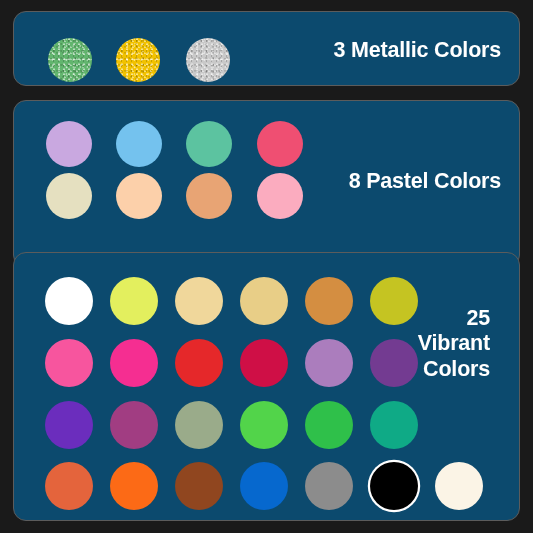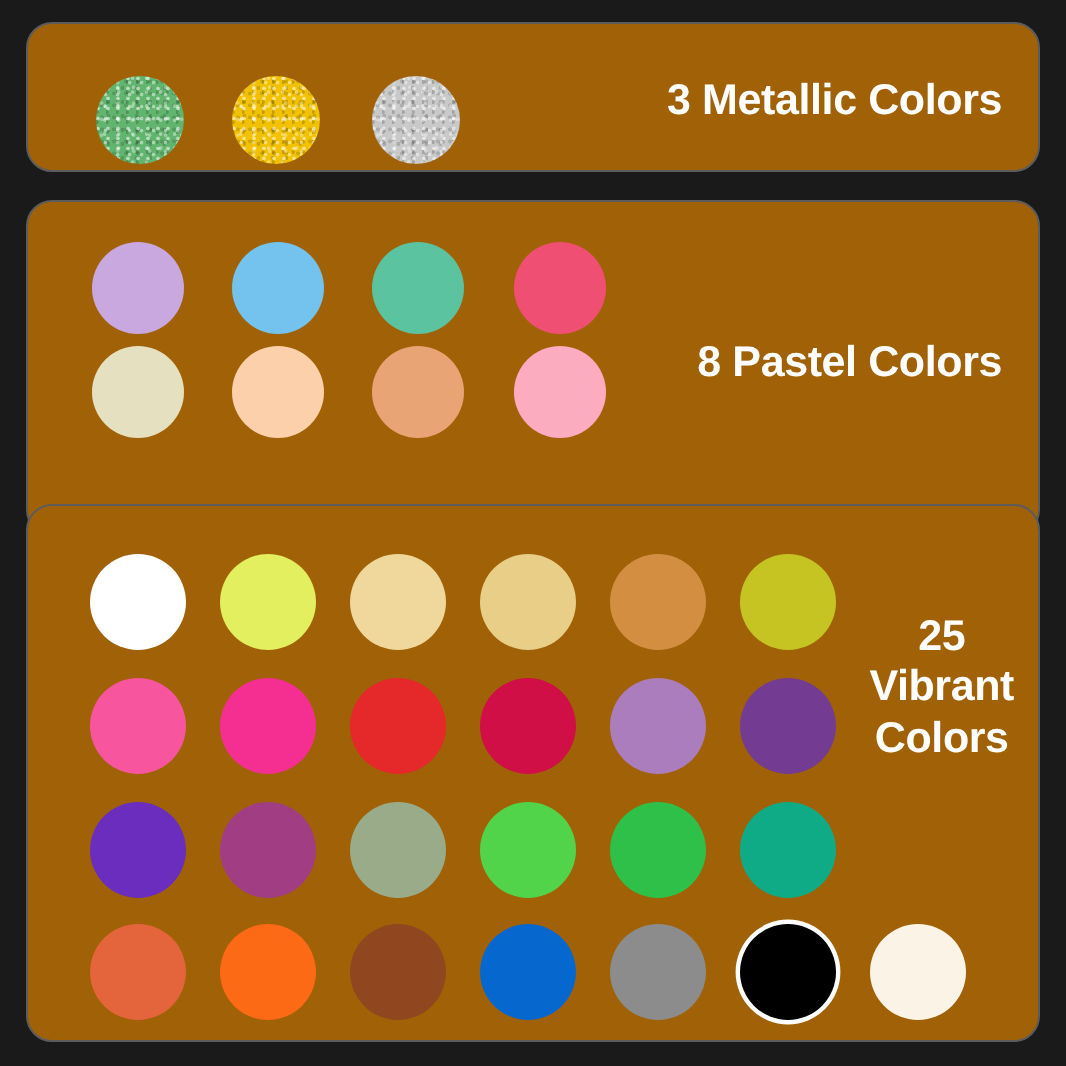--- a/index.html
+++ b/index.html
@@ -16,21 +16,21 @@
     position: relative;
     width: 533px;
     height: 533px;
     background: #1a1a1a;
   }
 
   .palette-card {
     position: absolute;
     left: 13px;
     width: 507px;
-    background: #a16207;
+    background: #0c4a6e;
     border: 1px solid #5c5c5c;
     border-radius: 13px;
     overflow: hidden;
     padding-left: 19px;
   }
 
   #card-metallic { top: 11px;  height: 75px; }
   #card-pastel   { top: 100px; height: 168px; }
   #card-vibrant  { top: 252px; height: 269px; }
 
@@ -66,21 +66,21 @@
     position: absolute;
     color: #ffffff;
     font-weight: bold;
     letter-spacing: -0.2px;
     line-height: 1.18;
     white-space: pre-line;
   }
 
   #label-metallic { right: 18px; top: 26px;  font-size: 21.5px; }
   #label-pastel   { right: 18px; top: 68px;  font-size: 21.5px; }
-  #label-vibrant  { right: 12px; top: 53px;  font-size: 21.5px; text-align: center; }
+  #label-vibrant  { right: 29px; top: 53px;  font-size: 21.5px; text-align: right; }
 </style>
 </head>
 <body>
 
 <div id="palette-board">
 
   <div class="palette-card" id="card-metallic">
     <div class="swatch-area">
         <div class="swatch metallic" style="width: 44px; height: 44px; left: 34px; top: 26px; background-color: rgb(98, 181, 110);"></div>
         <div class="swatch metallic" style="width: 44px; height: 44px; left: 102px; top: 26px; background-color: rgb(242, 194, 0);"></div>

